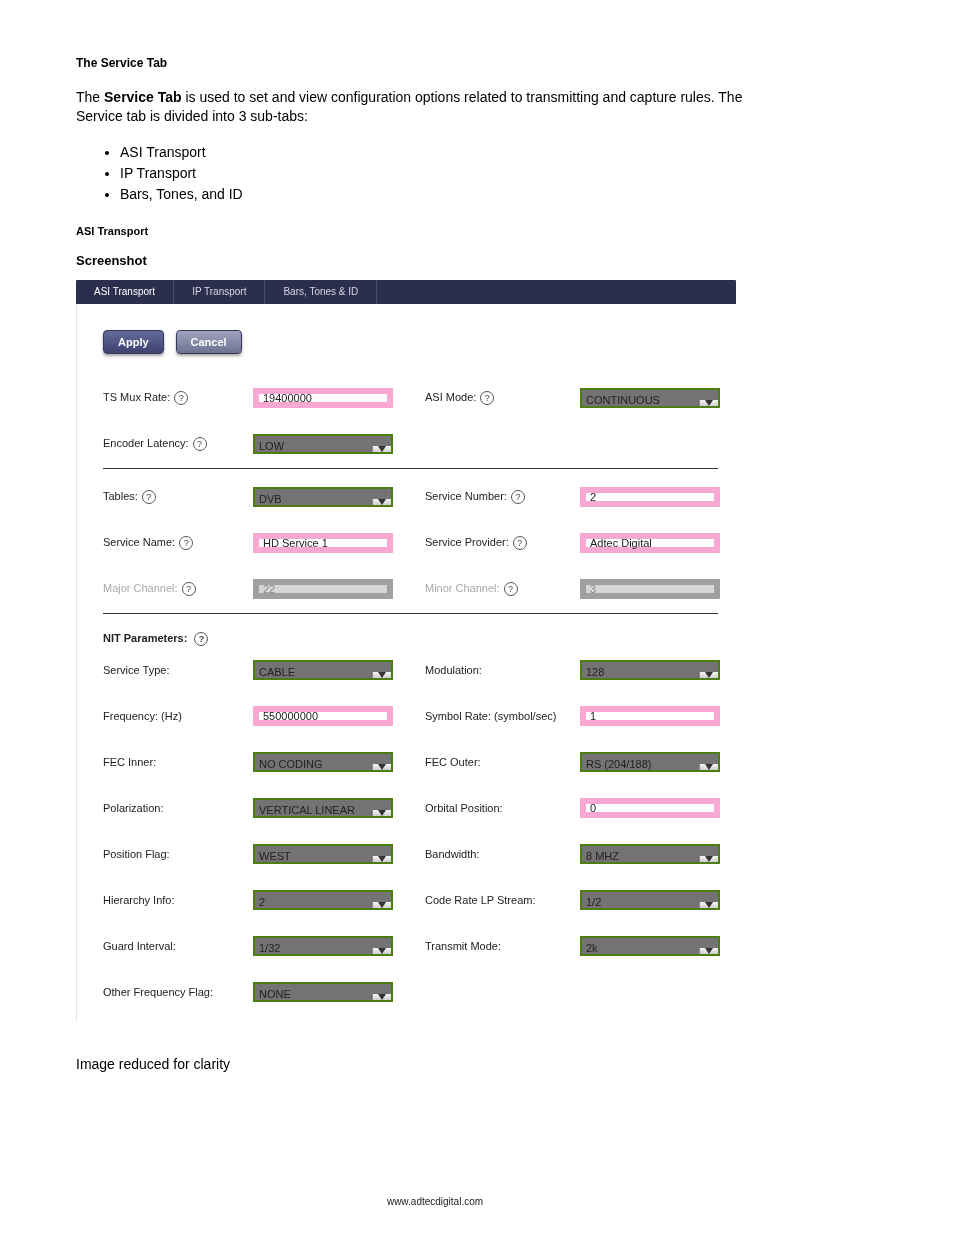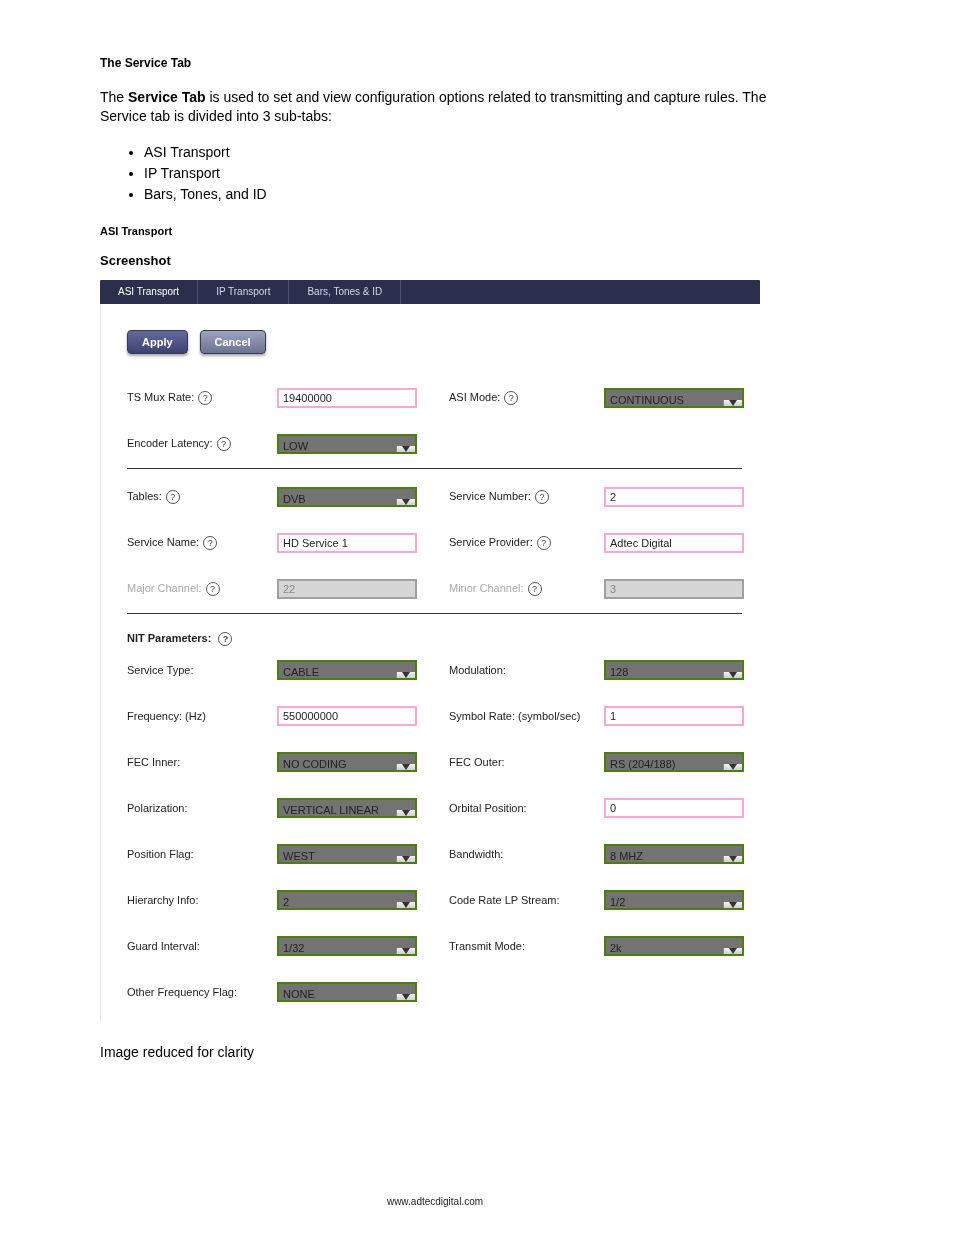--- a/index.html
+++ b/index.html
@@ -1,16 +1,16 @@
 <!DOCTYPE html>
 <html><head>
 <meta charset="utf-8">
 <style>
   html,body{margin:0;padding:0;background:#fff;font-family:Arial,Helvetica,sans-serif;color:#000}
-  .page{width:870px;min-height:1235px;box-sizing:border-box;padding:56px 100px 40px 100px;position:relative}
+  .page{width:870px;min-height:1235px;box-sizing:border-box;padding:56px 100px 40px 76px;position:relative}
   .h-section{font-size:12px;font-weight:bold;margin:0 0 18px 0}
   .intro{font-size:14px;line-height:1.35;margin:0 0 16px 0}
   .intro-bold{font-weight:bold}
   ul.subtabs{margin:0 0 20px 44px;padding:0;font-size:14px;line-height:1.5}
   ul.subtabs li{list-style:disc}
   .h-sub{font-size:11px;font-weight:bold;margin:0 0 16px 0}
   .h-shot{font-size:13px;font-weight:bold;margin:0 0 12px 0}
 
   
   .shot{width:660px;border-radius:1px;overflow:hidden}
@@ -23,30 +23,30 @@
   .btn{height:22px;border-radius:4px;border:1px solid #373a57;background:linear-gradient(#646a99,#3d4270);color:#fff;font-size:11px;font-weight:bold;padding:0 14px;box-shadow:0 2px 3px rgba(0,0,0,.35);display:flex;align-items:center}
   .btn.cancel{background:linear-gradient(#9fa3bf,#6d7291)}
 
   .form-block{margin-bottom:8px}
   .form-block.rule{border-bottom:1px solid #333;padding-bottom:14px;margin-bottom:18px}
   .form-grid{display:grid;grid-template-columns:150px 140px 32px 155px 140px;row-gap:26px;align-items:center}
   .gap{grid-column:3}
   .lbl{color:#222;white-space:nowrap}
   .lbl.disabled{color:#a9a9a9}
   .q{display:inline-block;width:12px;height:12px;border:1px solid #555;border-radius:50%;font-size:9px;line-height:12px;text-align:center;margin-left:4px;color:#444}
-  .field{height:20px;box-sizing:border-box;border:2px solid #f9a8d4;background:#fff;font-size:11px;padding:0 4px;display:flex;align-items:center;width:140px}
+  .field{height:20px;box-sizing:border-box;border:6px solid #f9a8d4;background:#fff;font-size:11px;padding:0 4px;display:flex;align-items:center;width:140px}
   .field.disabled{background:#d6d6d6;color:#888;border-color:#a0a0a0}
   .select{display:flex;align-items:flex-end;width:140px;height:20px;box-sizing:border-box;border:2px solid #4d7c0f;background:#737373}
   .select .v{flex:1;display:flex;align-items:center;padding:0 4px;font-size:11px}
   .select .arrow{width:18px;border-left:1px solid #888;background:linear-gradient(#f3f3f3,#cfcfcf);display:flex;align-items:center;justify-content:center}
   .select .arrow svg{width:8px;height:6px}
   .select.wide{width:140px}
   .nit-title{font-weight:bold;margin:8px 0 14px 0}
 
-  .caption{font-size:14px;margin-top:22px}
+  .caption{font-size:14px;margin-top:34px}
   .footer{position:absolute;bottom:28px;left:0;width:100%;text-align:center;font-size:10px;color:#222}
 </style>
 </head>
 <body>
 
 <div class="page">
   <p class="h-section">The Service Tab</p>
 
   <p class="intro">
     <span>The </span><span class="intro-bold">Service Tab</span><span> is used to set and view configuration options related to transmitting and capture rules. The Service tab is divided into 3 sub-tabs:</span>

